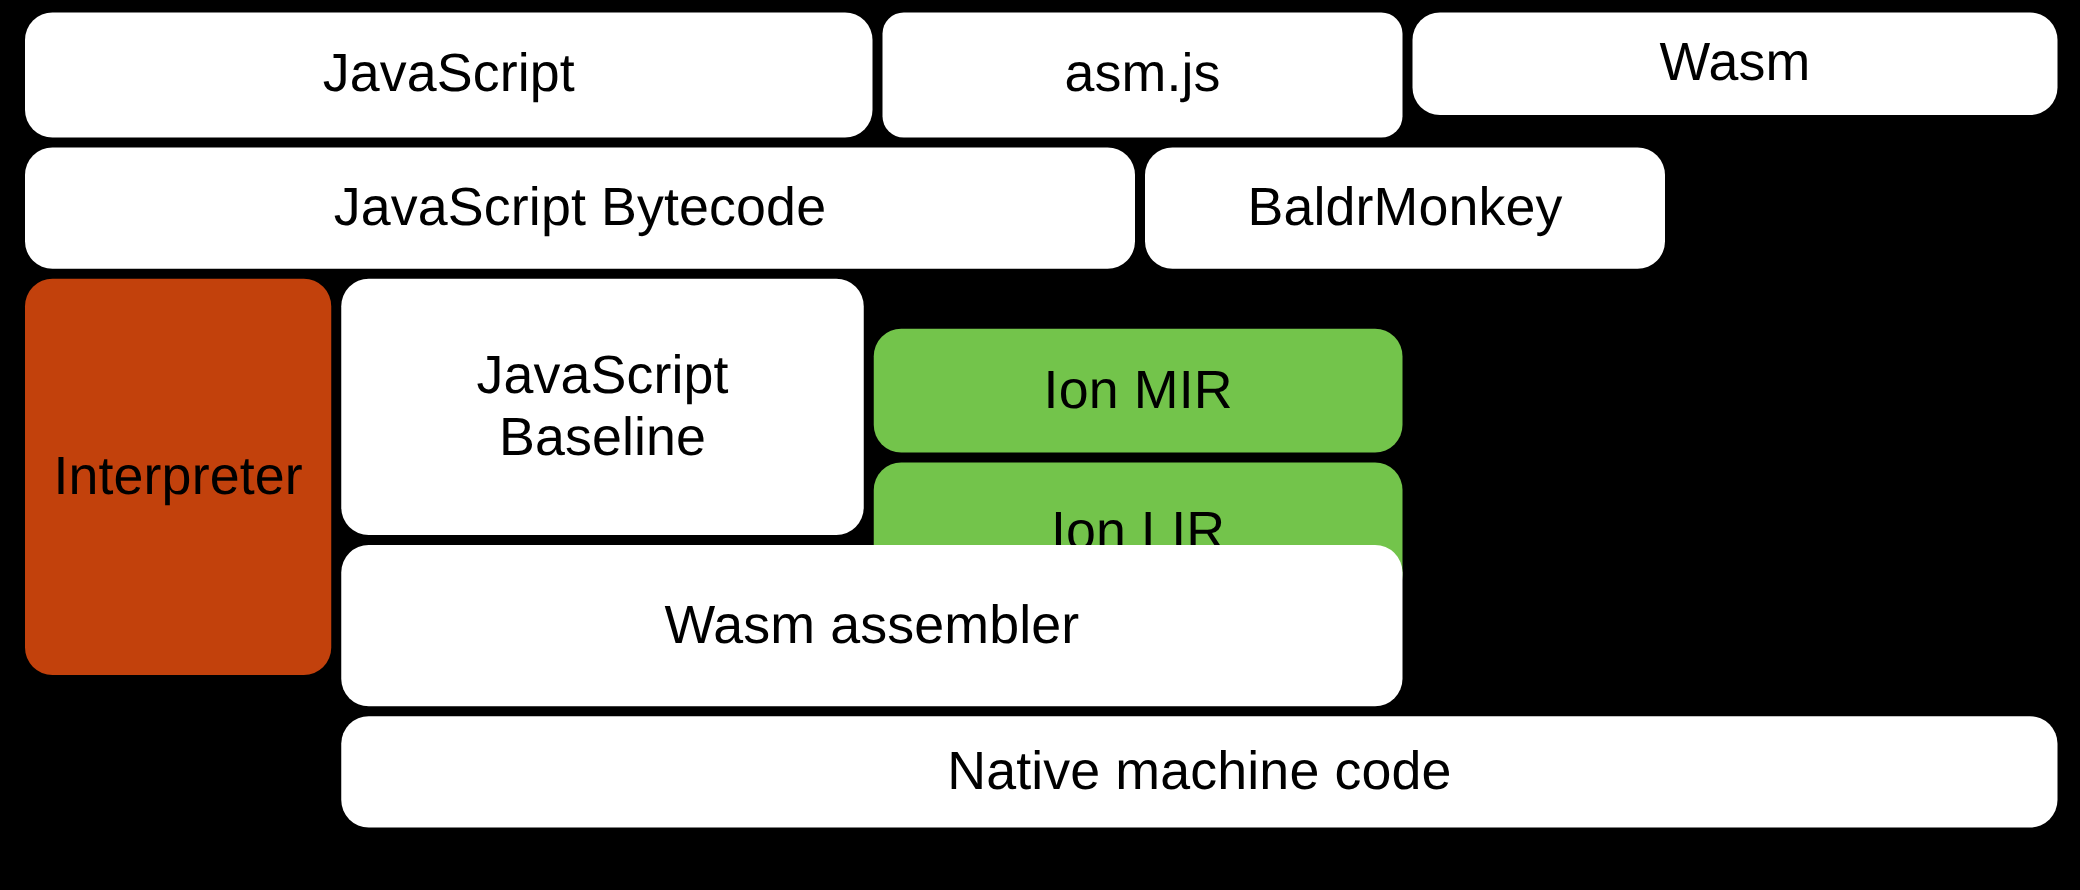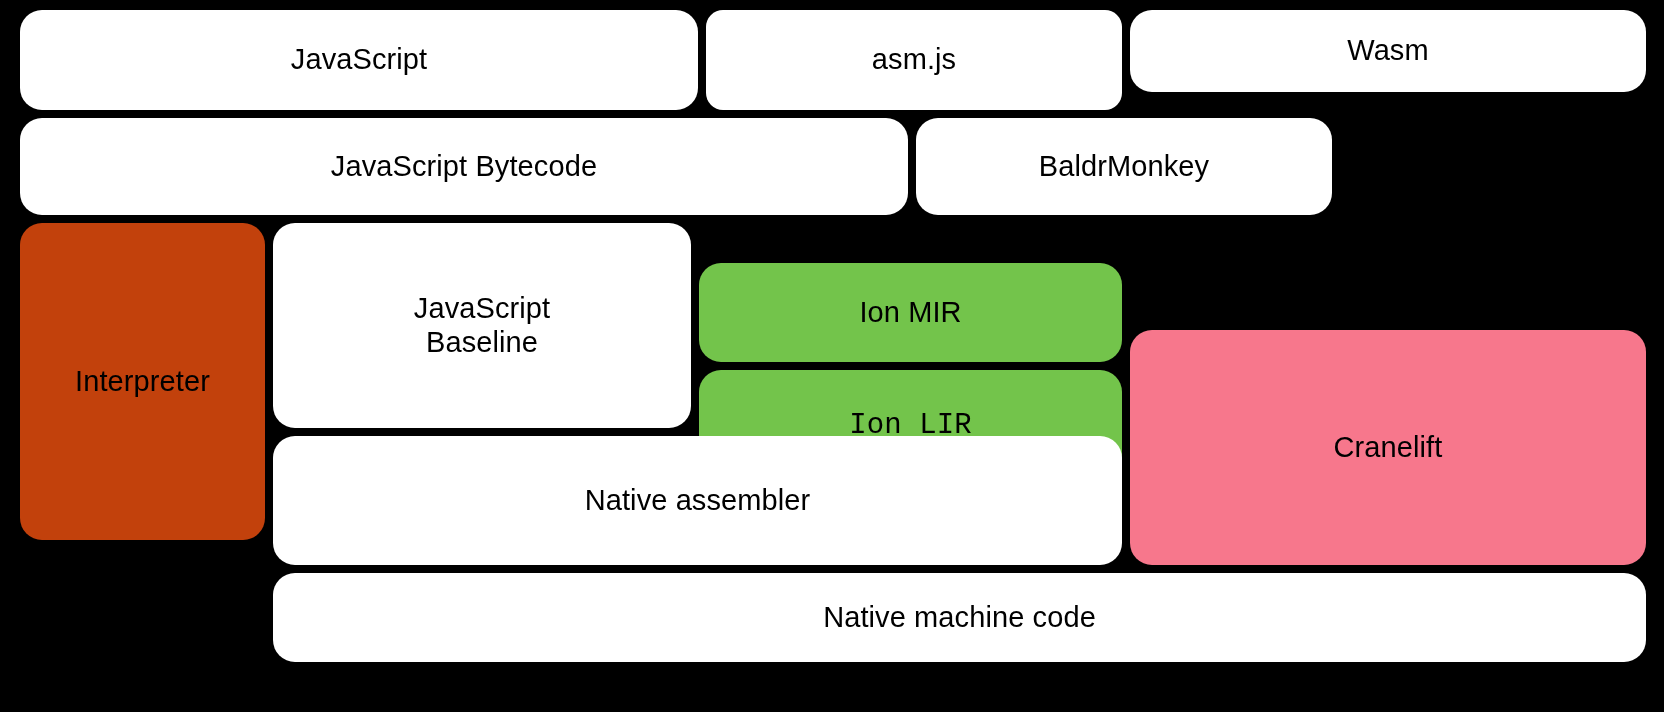--- a/index.html
+++ b/index.html
@@ -20,21 +20,21 @@
   }
   .node {
     position: absolute;
     box-sizing: border-box;
     border-radius: 22px;
     display: flex;
     align-items: center;
     justify-content: center;
     text-align: center;
     color: #000000;
-    font-size: 29px;
+    font-size: 43px;
     line-height: 1.16;
     letter-spacing: 0.1px;
     font-weight: 400;
     padding: 0 10px;
     white-space: pre-line;
     user-select: none;
   }
   .fill-white  { background: #ffffff; }
   .fill-gray   { background: #c2410c; }
   .fill-green  { background: #73c44b; margin-top: 40px; }
@@ -51,20 +51,19 @@
     </div>
     <div style="position: absolute; left: 0px; top: 0px; width: 100%; height: 100%;">
       <div class="node fill-white" style="left: 916px; top: 118px; width: 416px; height: 97px;"><span>BaldrMonkey</span></div>
       <div class="node fill-white" style="left: 20px; top: 118px; width: 888px; height: 97px;"><span>JavaScript Bytecode</span></div>
     </div>
     <div style="position: absolute; left: 0px; top: 0px; width: 100%; height: 100%;">
       <div class="node fill-gray" style="left: 20px; top: 223px; width: 245px; height: 317px;"><span>Interpreter</span></div>
       <div class="node fill-white" style="left: 273px; top: 223px; width: 418px; height: 205px;"><span>JavaScript
 Baseline</span></div>
       <div class="node fill-green" style="left: 699px; top: 223px; width: 423px; height: 99px;"><span>Ion MIR</span></div>
-      <div class="node fill-green" style="left: 699px; top: 330px; width: 423px; height: 112px; font-family: Liberation Mono, monospace;"><span>Ion LIR</span></div>
-      <div class="node fill-white" style="left: 273px; top: 436px; width: 849px; height: 129px;"><span>Native assembler</span></div>
-      <div class="node fill-pink" style="left: 1130px; top: 330px; width: 516px; height: 235px;"><span>Cranelift</span></div>
+      <div class="node fill-green" style="left: 699px; top: 330px; width: 423px; height: 112px;"><span>Ion LIR</span></div>
+      <div class="node fill-white" style="left: 273px; top: 436px; width: 849px; height: 129px;"><span>Wasm assembler</span></div>
     </div>
     <div style="position: absolute; left: 0px; top: 0px; width: 100%; height: 100%;">
       <div class="node fill-white" style="left: 273px; top: 573px; width: 1373px; height: 89px;"><span>Native machine code</span></div>
     </div>
   </div>
 
 </body></html>

